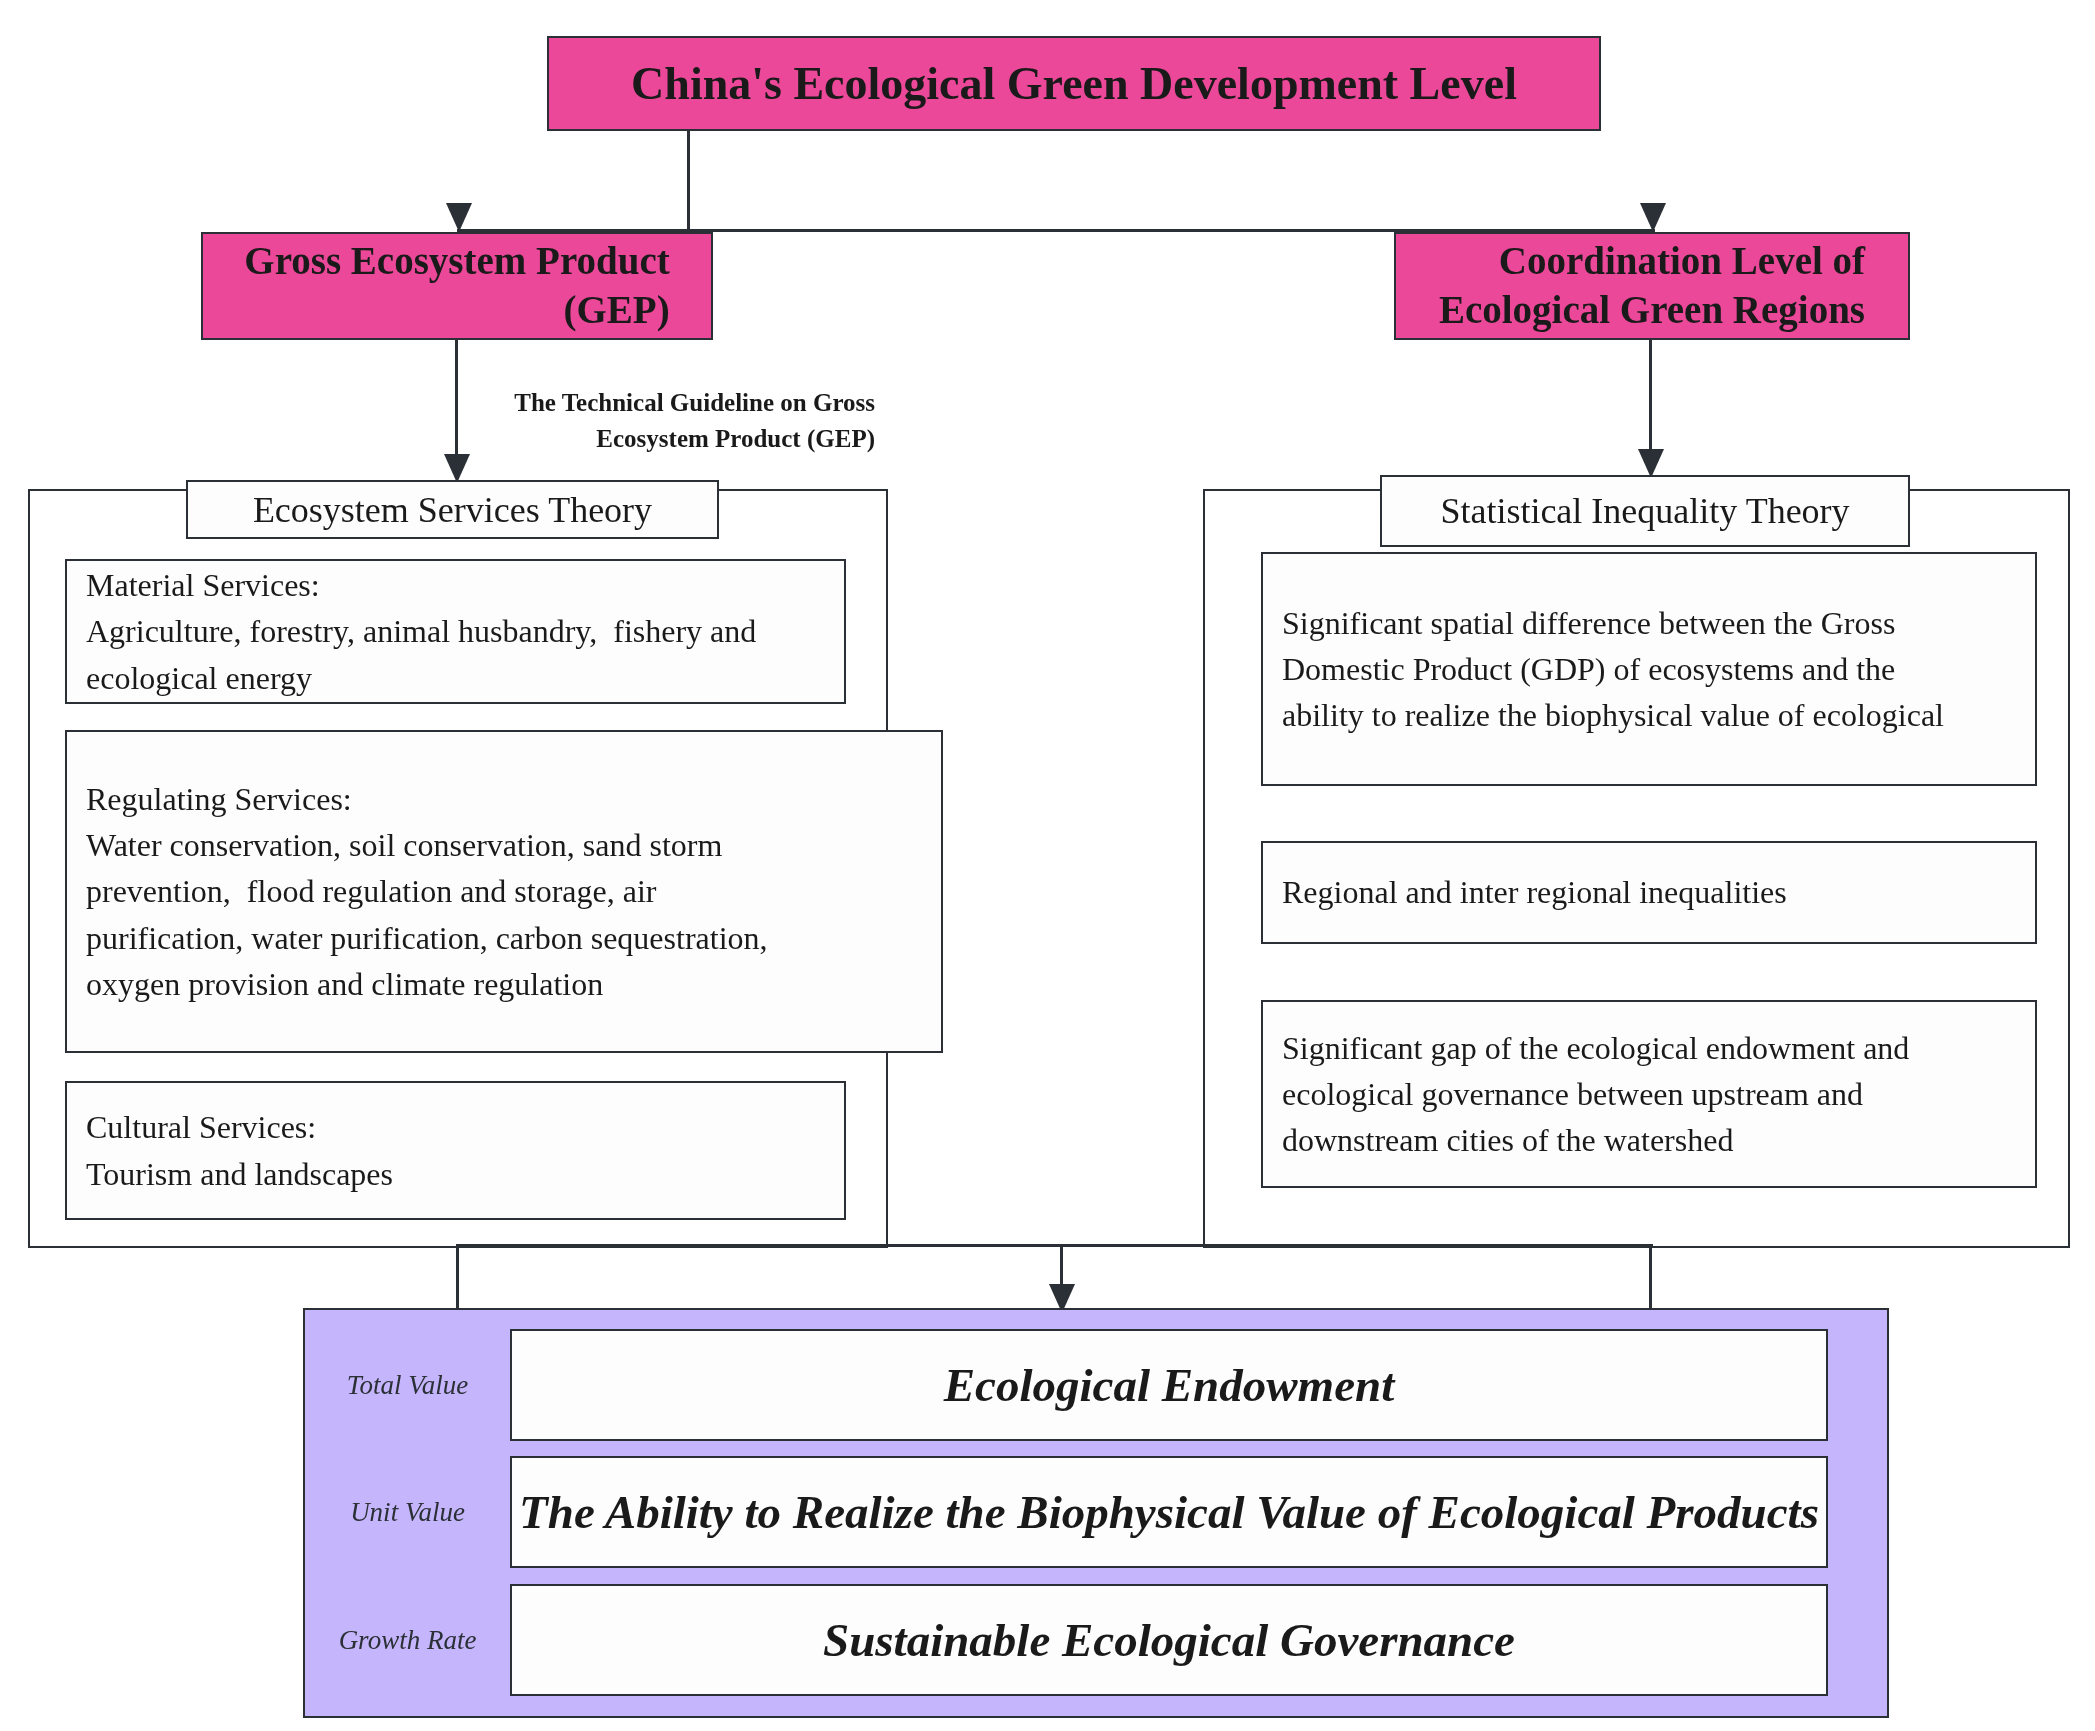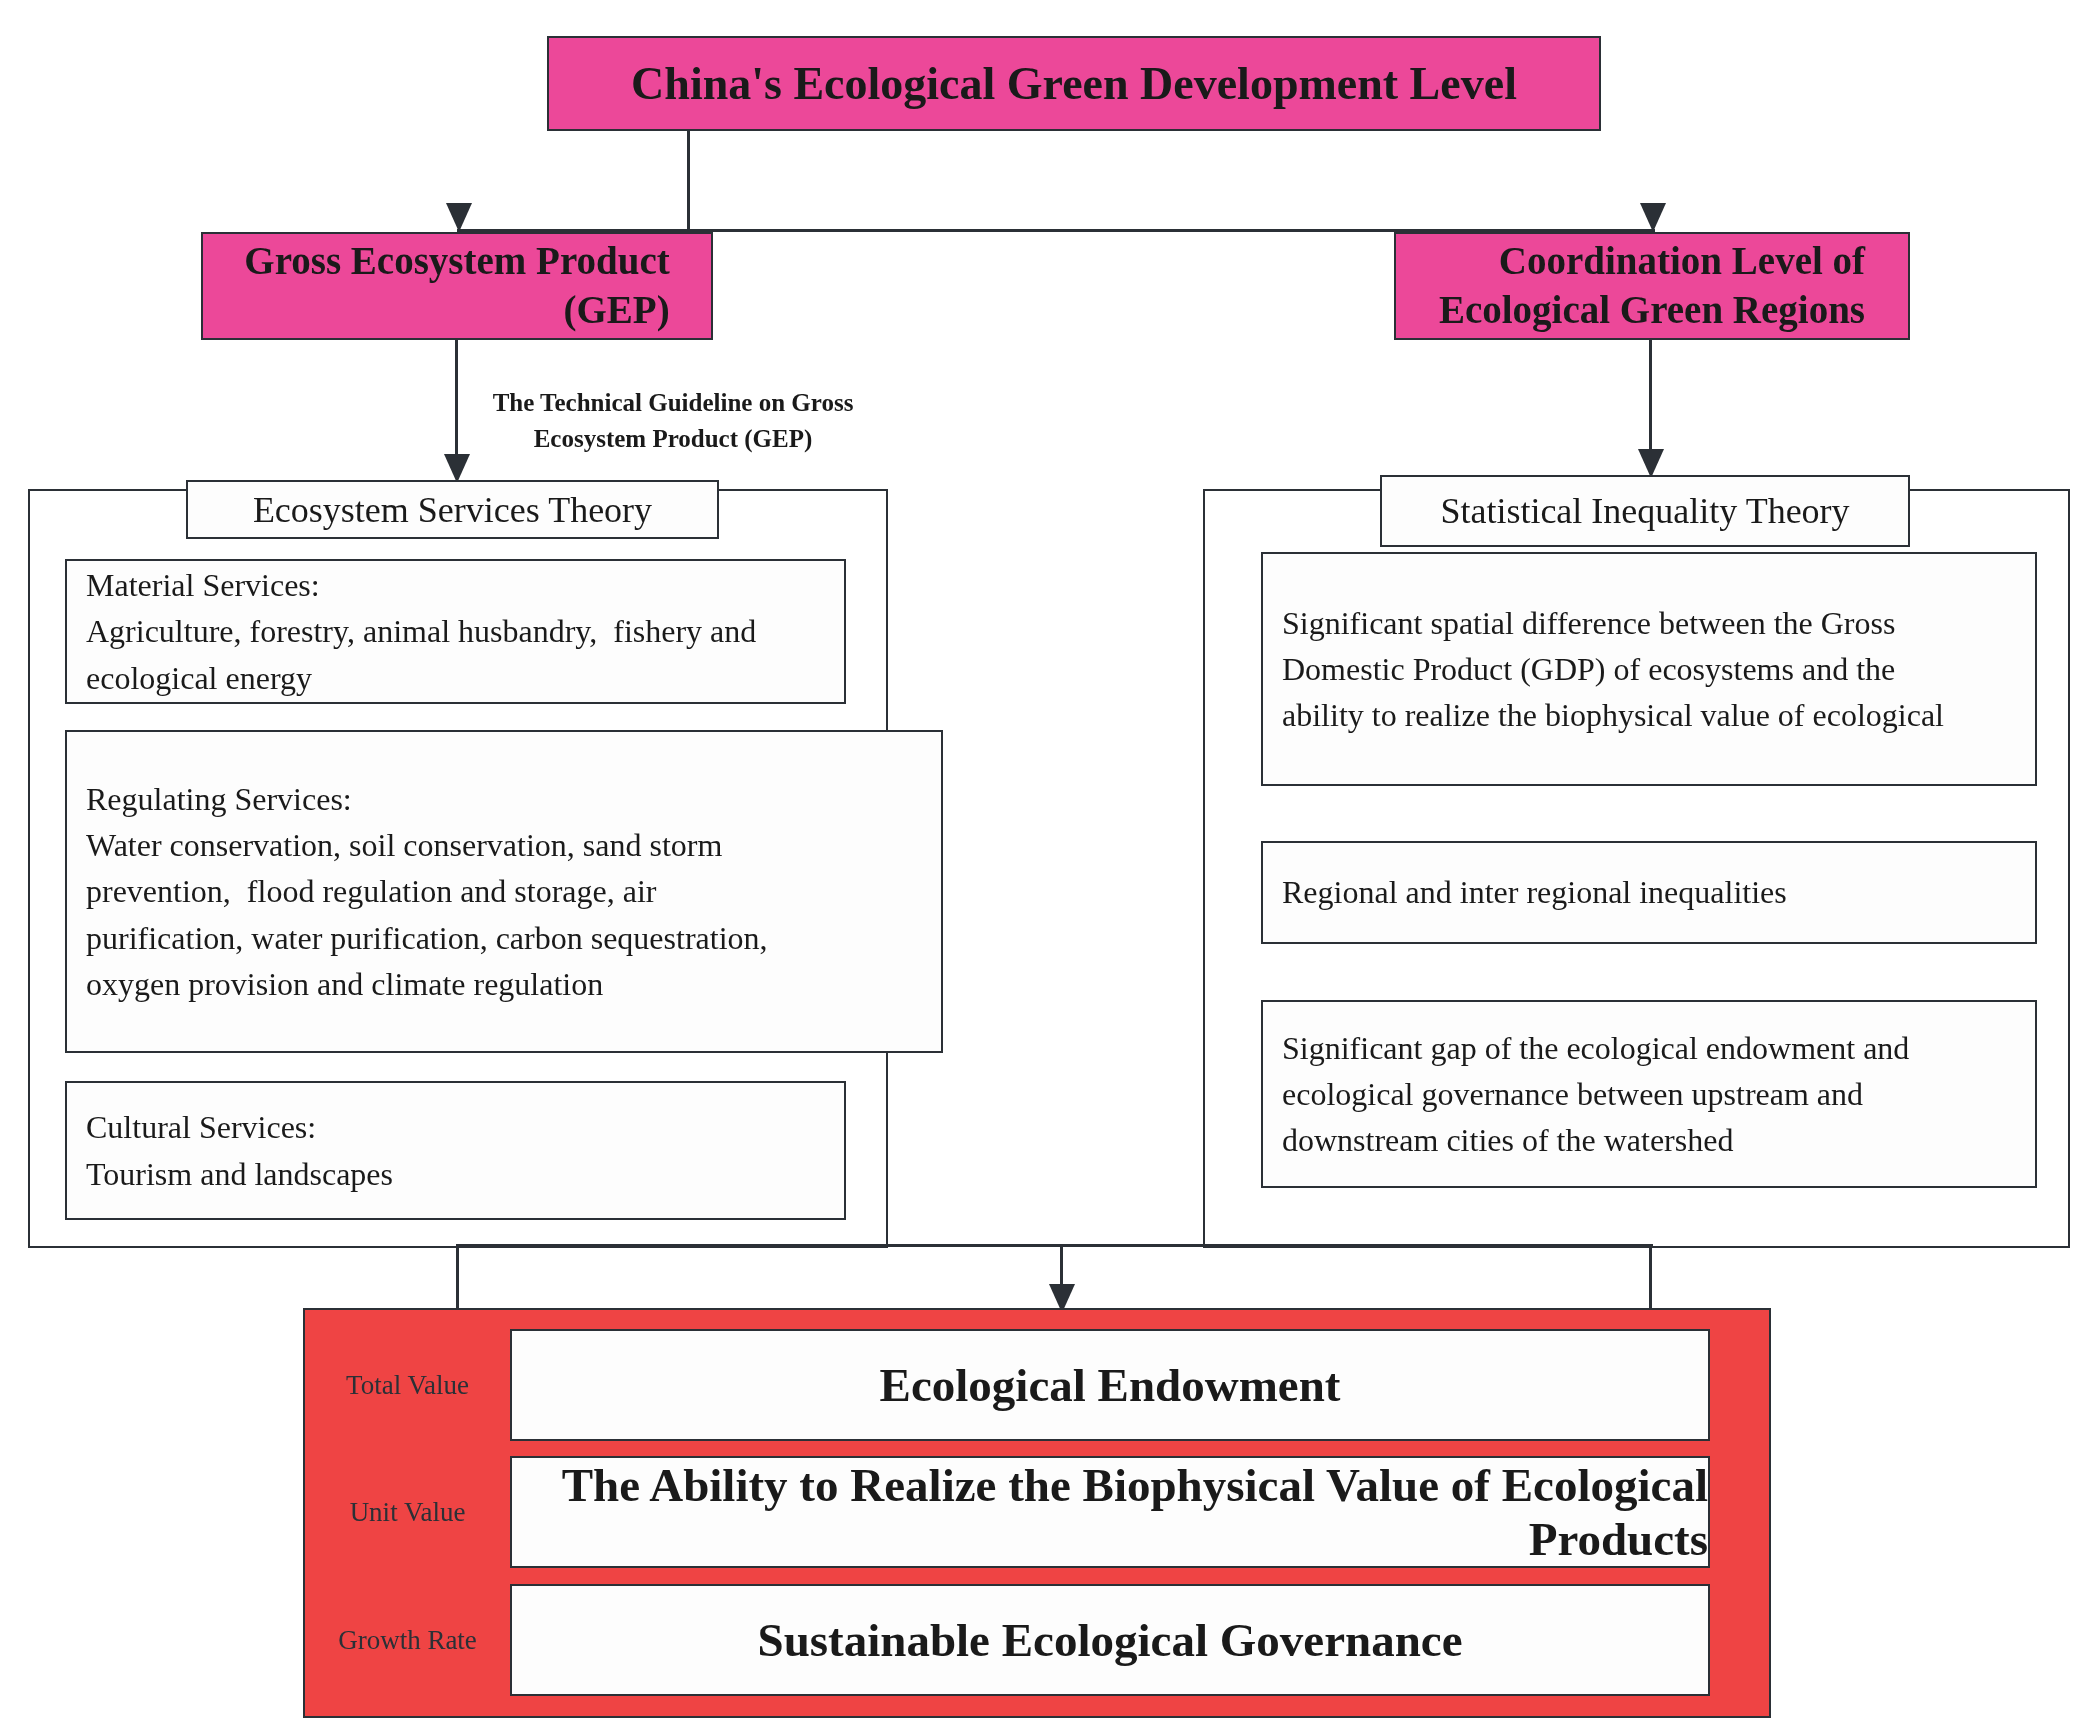--- a/index.html
+++ b/index.html
@@ -95,23 +95,24 @@
   #cul-box  { left: 65px; top: 1081px; width: 781px; height: 139px; }
 
   #sig1-box { left: 1261px; top: 552px;  width: 776px; height: 234px; }
   #sig2-box { left: 1261px; top: 841px;  width: 776px; height: 103px; }
   #sig3-box { left: 1261px; top: 1000px; width: 776px; height: 188px; }
 
   
   #result-frame {
     position: absolute;
     box-sizing: border-box;
-    left: 303px; top: 1308px; width: 1468px; height: 410px;
-    border: 2.6px solid #2b3036;
-    background: #ef4444;
+    left: 303px; top: 1308px; width: 1586px; height: 410px;
+    border: 2.6px solid #2b3036;
+    background: #c4b5fd;
+    font-style: italic;
   }
   .result-row {
     position: absolute;
     left: 0; width: 100%;
     display: flex;
     align-items: center;
   }
   #row-1 { top: 19px;  height: 112px; }
   #row-2 { top: 146px; height: 112px; }
   #row-3 { top: 274px; height: 112px; }
@@ -152,21 +153,21 @@
     border-left: 13px solid transparent;
     border-right: 13px solid transparent;
     border-top: 29px solid #2b3036;
   }
 
   
   #edge-label {
     position: absolute;
     left: 471px; top: 385px;
     width: 404px;
-    text-align: center;
+    text-align: right;
     font-size: 25px;
     font-weight: bold;
     line-height: 1.45;
     color: #1a1a1a;
   }
   #edge-label .ln { display: block; }
 </style>
 </head>
 <body>
 

